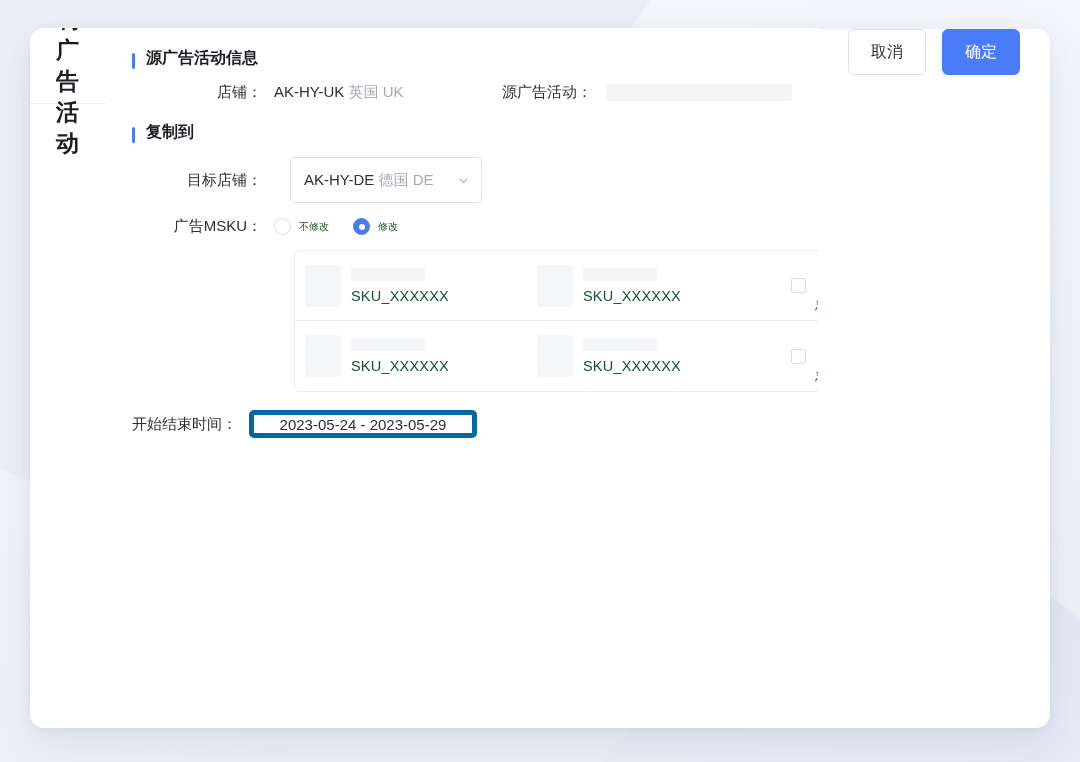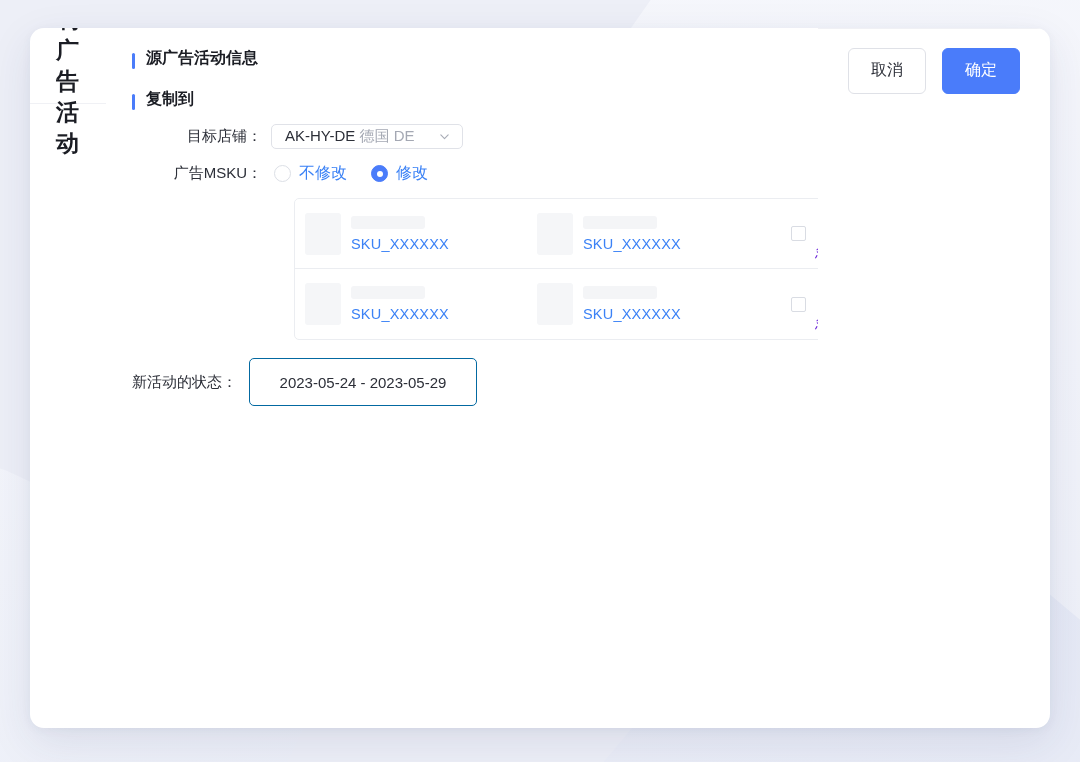--- a/index.html
+++ b/index.html
@@ -103,21 +103,20 @@
     padding: 20px 26px 8px 26px;
     overflow: hidden;
     position: relative;
   }
 
   .modal-footer {
     flex: 0 0 84px;
     height: 84px;
     border-top: 1px solid #f0f1f5;
     display: flex;
-    align-items: center;
     justify-content: flex-end;
     padding: 0 30px;
     gap: 16px;
   }
 
   
   .section-title {
     display: flex;
     align-items: flex-end;
     gap: 11px;
@@ -165,23 +164,23 @@
   
   .redact {
     background: #f4f5f7;
     border-radius: 3px;
     display: inline-block;
   }
   .redact-source { width: 186px; height: 17px; margin-left: 14px; }
 
   
   .select-box {
-    margin-left: 9px;
+    margin-left: 28px;
     width: 192px;
-    height: 25px;
+    height: 46px;
     border: 1px solid #e0e2e8;
     border-radius: 5px;
     background: #fff;
     display: flex;
     align-items: center;
     justify-content: space-between;
     padding: 0 11px 0 13px;
     font-size: 15px;
     color: #2c2f38;
     cursor: pointer;
@@ -205,21 +204,21 @@
   }
   .radio-dot.checked::after {
     content: "";
     position: absolute;
     left: 50%; top: 50%;
     width: 6px; height: 6px;
     background: #fff;
     border-radius: 50%;
     transform: translate(-50%, -50%);
   }
-  .radio-label { font-size: 16px; color: #3b82f6; }
+  .radio-label { font-size: 10px; color: #14532d; }
 
   
   .msku-table {
     margin-left: 162px;
     width: 658px;
     border: 1px solid #ebedf1;
     border-radius: 5px;
     overflow: hidden;
     margin-top: 4px;
     margin-bottom: 18px;
@@ -252,37 +251,37 @@
 
   .sku-cell { display: flex; align-items: flex-start; gap: 10px; }
   .sku-thumb {
     width: 36px; height: 42px;
     background: #f5f6f8;
     border-radius: 3px;
     flex: 0 0 36px;
   }
   .sku-info { display: flex; flex-direction: column; gap: 7px; padding-top: 3px; }
   .sku-redact { width: 74px; height: 13px; background: #f4f5f7; border-radius: 3px; }
-  .sku-code { font-size: 14.5px; color: #3b82f6; letter-spacing: 0.2px; }
+  .sku-code { font-size: 14.5px; color: #14532d; letter-spacing: 0.2px; }
 
   .checkbox-item { display: flex; align-items: center; gap: 9px; cursor: pointer; }
   .checkbox-box {
     width: 15px; height: 15px;
     border: 1px solid #d9dce3;
     border-radius: 2px;
     background: #fff;
     flex: 0 0 15px;
   }
   .checkbox-label { font-size: 14.5px; color: #6d28d9; margin-top: 38px; }
 
   
   .input-box {
     margin-left: 12px;
-    height: 48px;
-    border: 1px solid #0369a1;
+    height: 28px;
+    border: 5px solid #0369a1;
     border-radius: 5px;
     background: #fff;
     display: flex;
     align-items: center;
     padding: 0 13px;
     font-size: 15px;
     color: #2c2f38;
   }
   .input-name { width: 230px; }
   .input-name .redact-inner {
@@ -333,20 +332,33 @@
     <div class="modal-title">复制广告活动</div>
   </div>
 
   <div class="modal-body">
 
     <div class="section-title">
       <div class="section-bar"></div>
       <div class="section-text">源广告活动信息</div>
     </div>
 
+    <div class="form-row">
+      <div class="col-left">
+        <div class="field-label label-w140">店铺：</div>
+        <div class="field-value">
+          <span>AK-HY-UK</span>
+          <span class="muted">英国 UK</span>
+        </div>
+      </div>
+      <div class="col-right">
+        <div class="field-label">源广告活动：</div>
+        <div class="redact redact-source"></div>
+      </div>
+    </div>
 
     <div class="section-title" style="margin-top:20px;">
       <div class="section-bar"></div>
       <div class="section-text">复制到</div>
     </div>
 
     <div class="form-row">
       <div class="field-label label-w140">目标店铺：</div>
       <div class="select-box">
         <span>
@@ -419,21 +431,21 @@
           <div class="checkbox-item">
             <span class="checkbox-box"></span>
             <span class="checkbox-label">忽略</span>
           </div>
         </div>
       </div>
     </div>
 
     <div class="form-row">
       <div class="col-right">
-        <div class="field-label">新活动的状态：</div>
+        <div class="field-label">开始结束时间：</div>
         <div class="input-box input-date">2023-05-24 - 2023-05-29</div>
       </div>
     </div>
 
 
   </div>
 
   <div class="modal-footer">
     <button class="btn btn-cancel">取消</button>
     <button class="btn btn-confirm">确定</button>

